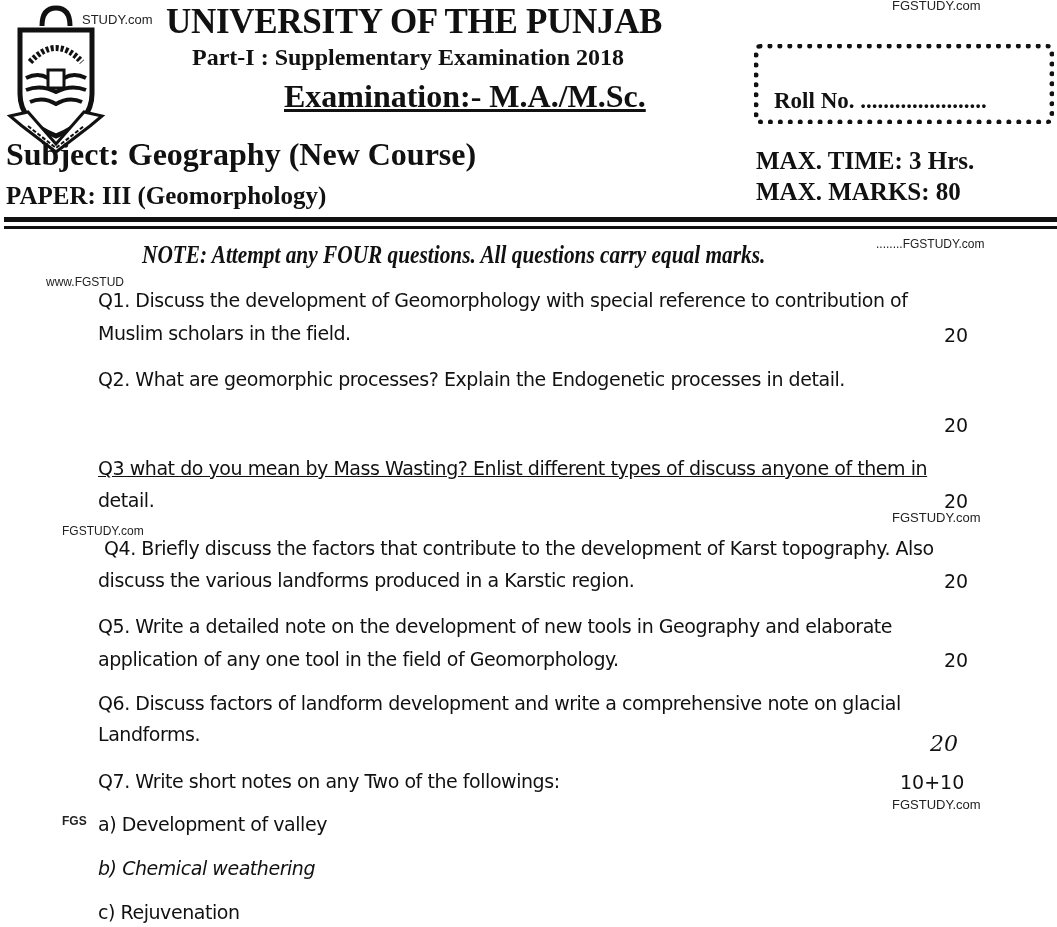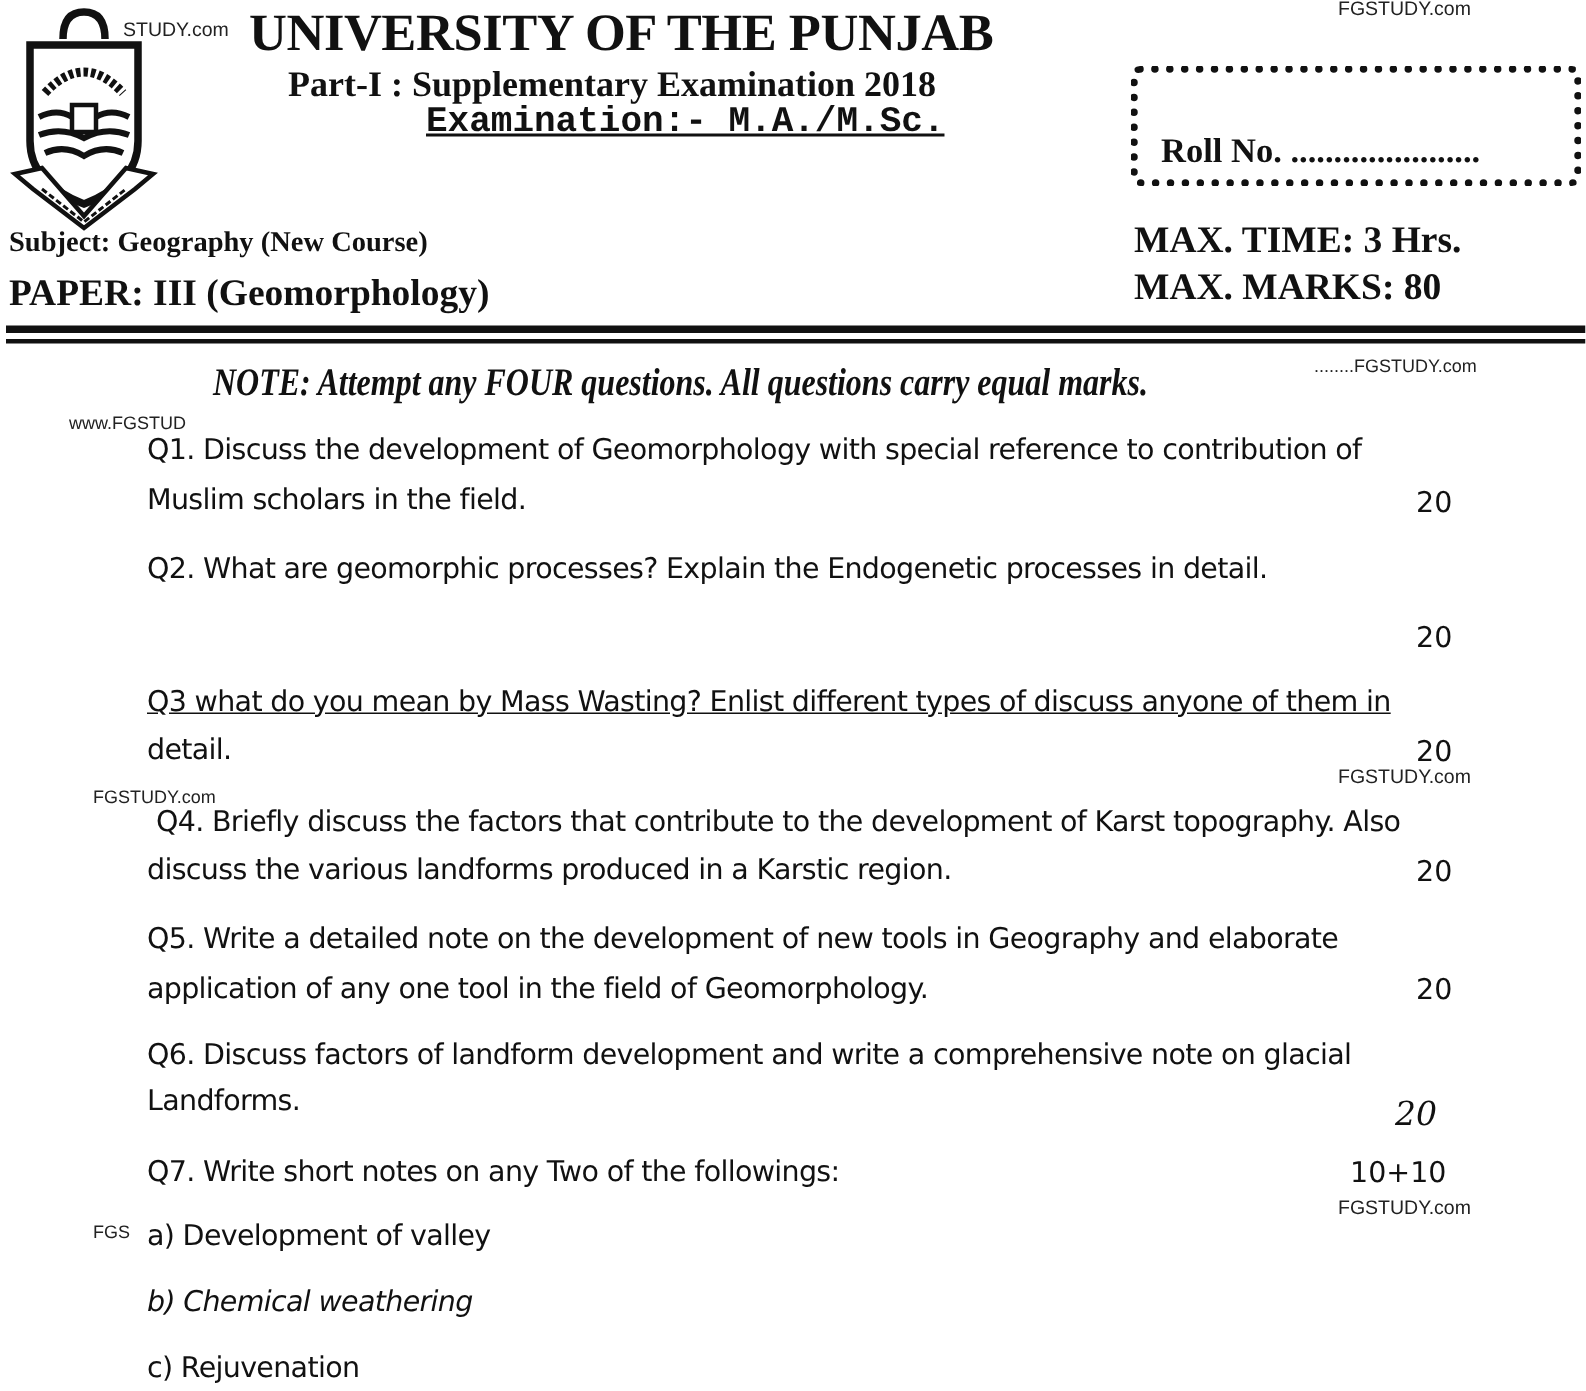--- a/index.html
+++ b/index.html
@@ -27,26 +27,26 @@
     <path d="M4 112 L22 108 L50 140 L78 108 L96 112 L84 122 L50 148 L16 122 Z" fill="#fff" stroke="#111" stroke-width="3"></path>
     <path d="M22 122 L50 144 L78 122" stroke="#111" stroke-width="2" fill="none" stroke-dasharray="4 2"></path>
   </svg>
 </div>
 
 <div class="abs wm" style="left:82px;top:12px;">STUDY.com</div>
 <div class="abs wm" style="left:892px;top:-2px;">FGSTUDY.com</div>
 
 <div class="abs serif-b" style="left:166px;top:2px;font-size:35px;letter-spacing:-0.3px;">UNIVERSITY OF THE PUNJAB</div>
 <div class="abs serif-b" style="left:192px;top:44px;font-size:24px;">Part-I : Supplementary Examination 2018</div>
-<div class="abs serif-b" style="left:284px;top:68px;font-size:24px;text-decoration:underline;font-family:Liberation Mono, monospace;">Examination:- M.A./M.Sc.</div>
+<div class="abs serif-b" style="left:284px;top:78px;font-size:32px;text-decoration:underline;">Examination:- M.A./M.Sc.</div>
 
 <div class="rollbox"></div>
 <div class="abs serif-b" style="left:774px;top:88px;font-size:23px;">Roll No. ......................</div>
 
-<div class="abs serif-b" style="left:6px;top:151px;font-size:19px;">Subject: Geography (New Course)</div>
+<div class="abs serif-b" style="left:6px;top:136px;font-size:32px;">Subject: Geography (New Course)</div>
 <div class="abs serif-b" style="left:6px;top:182px;font-size:25px;">PAPER: III (Geomorphology)</div>
 <div class="abs serif-b" style="left:756px;top:147px;font-size:25px;">MAX. TIME: 3 Hrs.</div>
 <div class="abs serif-b" style="left:756px;top:178px;font-size:25px;">MAX. MARKS: 80</div>
 
 <div class="rule" style="top:217px;height:5px;"></div>
 <div class="rule" style="top:226px;height:3px;"></div>
 
 <div class="abs wm" style="left:46px;top:255px;font-size:12px;margin-top:20px;">www.FGSTUD</div>
 <div class="abs serif-b" style="left:142px;top:240px;font-size:26px;font-style:italic;transform:scaleX(0.82);transform-origin:left;">NOTE: Attempt any FOUR questions. All questions carry equal marks.</div>
 <div class="abs wm" style="left:876px;top:237px;font-size:12px;">........FGSTUDY.com</div>
@@ -73,16 +73,16 @@
 <div class="abs mk" style="left:944px;top:649px;">20</div>
 
 <div class="abs q" style="left:98px;top:692px;">Q6. Discuss factors of landform development and write a comprehensive note on glacial</div>
 <div class="abs q" style="left:98px;top:723px;">Landforms.</div>
 <div class="abs mk" style="left:930px;top:731px;font-family:'DejaVu Serif', serif;font-style:italic;font-size:22px;">20</div>
 
 <div class="abs q" style="left:98px;top:770px;">Q7. Write short notes on any Two of the followings:</div>
 <div class="abs mk" style="left:900px;top:771px;">10+10</div>
 <div class="abs wm" style="left:892px;top:797px;">FGSTUDY.com</div>
 
-<div class="abs wm" style="left:62px;top:814px;font-size:12px;">FGS</div>
+<div class="abs wm" style="left:62px;top:814px;font-size:12px;font-weight:bold;">FGS</div>
 <div class="abs q" style="left:98px;top:813px;">a) Development of valley</div>
 <div class="abs q" style="left:98px;top:857px;font-style:italic;">b) Chemical weathering</div>
 <div class="abs q" style="left:98px;top:901px;">c) Rejuvenation</div>
 
 </body></html>

